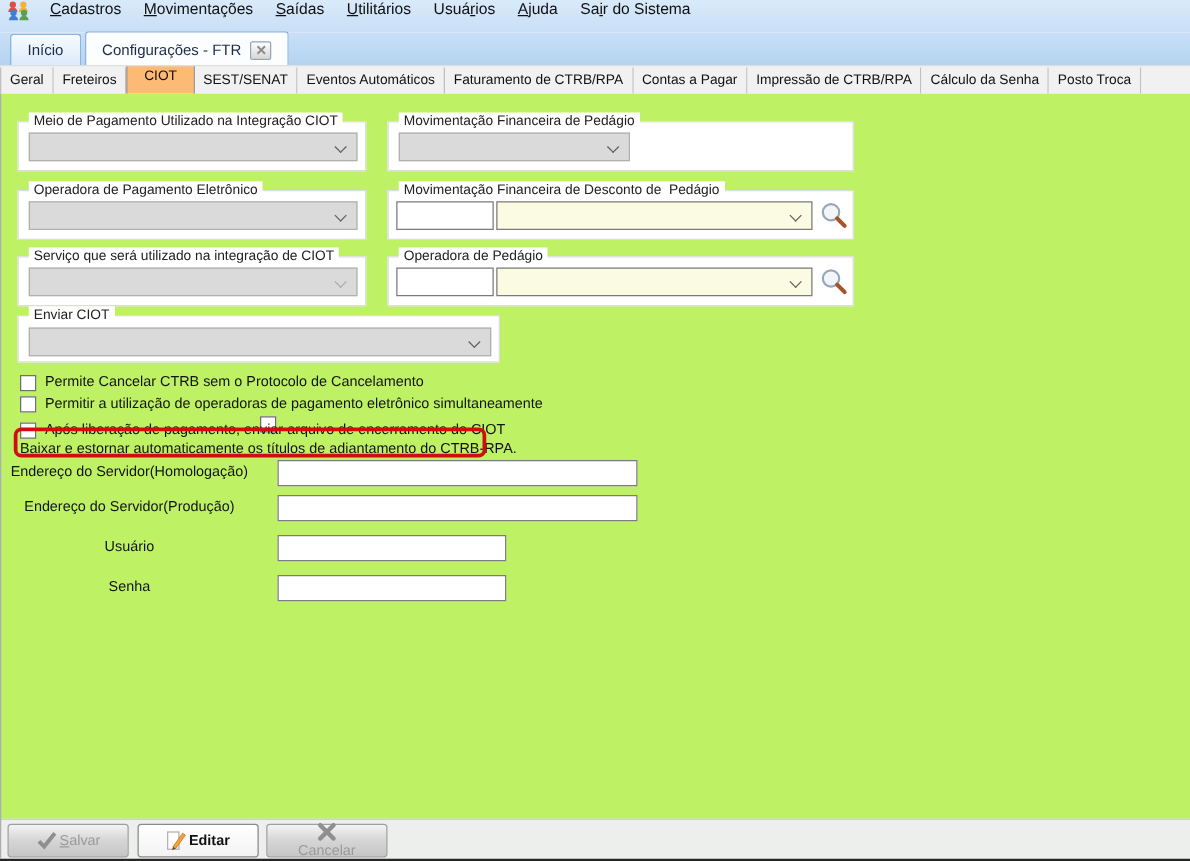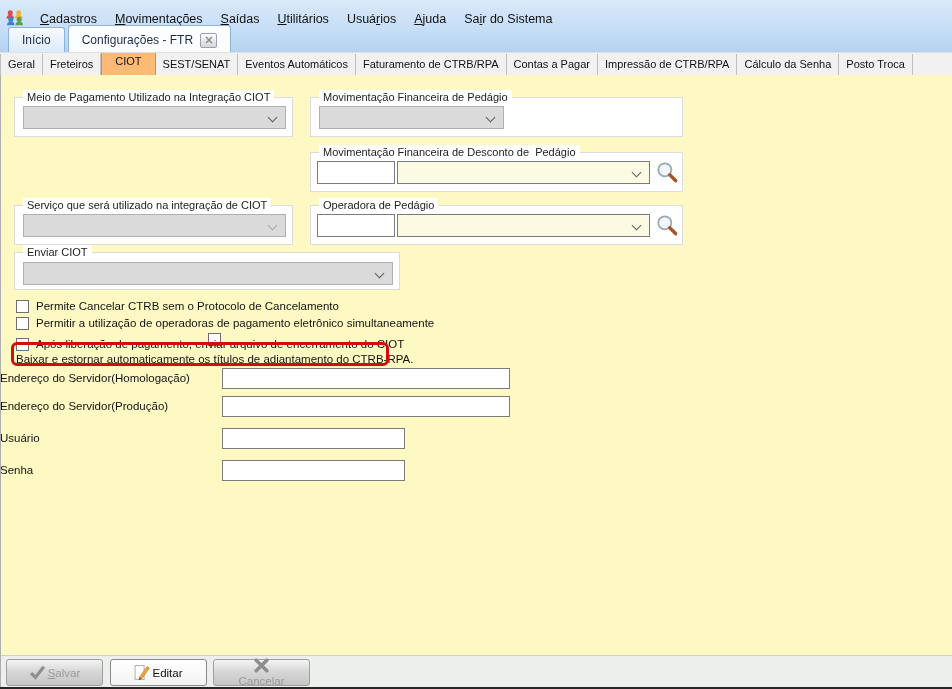--- a/index.html
+++ b/index.html
@@ -1,21 +1,21 @@
 <!DOCTYPE html>
 <html><head>
 <meta charset="utf-8">
 <style>
   html,body{margin:0;padding:0;background:#fff;}
   .screen{position:relative;width:952px;height:689px;overflow:hidden;background:#fff;
           font-family:"Liberation Sans",sans-serif;color:#111;}
 
   
   .menubar{position:absolute;left:0;top:0;width:952px;height:26px;
-           background:linear-gradient(#d9eafa,#c8dff6);display:flex;align-items:flex-end;}
+           background:linear-gradient(#d9eafa,#c8dff6);display:flex;align-items:flex-start;}
   .app-icon{width:20px;height:17px;margin:0 6px 0 5px;display:inline-flex;}
   .menu-item{font-size:12.5px;padding:0 9px;cursor:default;white-space:nowrap;}
   .ul{text-decoration:underline;}
 
   
   .tabstrip{position:absolute;left:0;top:26px;width:952px;height:26px;
             background:linear-gradient(#c9e0f7,#b4d3f0);display:flex;align-items:flex-end;padding-left:8px;box-sizing:border-box;}
   .wtab{display:flex;align-items:center;gap:7px;font-size:12px;color:#1c2c45;
         border:1px solid #8db2dc;border-bottom:none;border-radius:3px 3px 0 0;
         padding:4px 13px;margin-right:3px;background:linear-gradient(#f7fbfe,#ddeafb);height:16px;cursor:default;}
@@ -26,21 +26,21 @@
   
   .subtabs{position:absolute;left:0;top:52px;width:952px;height:23px;background:#f1f1f1;
            border-top:1px solid #dfdfdf;display:flex;align-items:flex-end;box-sizing:border-box;overflow:hidden;}
   .stab{font-size:11px;padding:4px 7px 4px 7px;background:#f1f1f1;border-right:1px solid #bfbfbf;
         height:13px;white-space:nowrap;cursor:default;text-align:right;}
   .stab:first-child{border-left:1px solid #bfbfbf;}
   .stab.active{background:#fdba74;border:1px solid #9c9c9c;border-bottom:none;height:18px;
                padding:5px 13px 2px 13px;position:relative;z-index:2;}
 
   
-  .content{position:absolute;left:0;top:75px;width:952px;height:592px;background:#fef9c3;}
+  .content{position:absolute;left:0;top:75px;width:952px;height:592px;background:#bef264;}
   .left-edge{position:absolute;left:0;top:75px;width:1px;height:612px;background:#aeaeae;}
 
   .gb{position:absolute;border:1px solid #dcdcdc;box-sizing:border-box;background:#fff;}
   .gb-label{position:absolute;top:-8px;left:8px;background:#fff;padding:0 4px;font-size:11px;
             color:#222;white-space:pre;line-height:14px;}
   .combo{position:absolute;top:8px;height:23px;box-sizing:border-box;cursor:default;}
   .combo-disabled{background:#dadada;border:1px solid #b0b0b0;}
   .combo-yellow{background:#fbfae3;border:1px solid #7b7b7b;}
   .chev{position:absolute;right:9px;top:7px;width:6px;height:6px;
         border-right:1.4px solid #5f5f5f;border-bottom:1.4px solid #5f5f5f;transform:rotate(45deg);}
@@ -49,32 +49,32 @@
               border:1px solid #7b7b7b;background:#fff;font:11.5px "Liberation Sans",sans-serif;padding:0 3px;outline:none;}
   .search-btn{position:absolute;top:7px;display:inline-flex;cursor:pointer;}
 
   .cb-row{position:absolute;left:16px;height:14px;display:flex;align-items:center;gap:7px;}
   .cb-box{width:13px;height:13px;border:1px solid #6f6f6f;background:#fff;box-sizing:border-box;flex:none;cursor:default;}
   .cb-label{font-size:11.5px;color:#131313;white-space:nowrap;}
   .hl{position:absolute;left:11px;top:267px;width:378px;height:24px;border:3px solid #cf0e0e;
       border-radius:6px;box-sizing:border-box;pointer-events:none;}
 
   .sf{position:absolute;left:0;height:21px;}
-  .sf-label{display:inline-block;width:207px;text-align:left;font-size:11.5px;line-height:21px;color:#131313;white-space:nowrap;}
+  .sf-label{display:inline-block;width:207px;text-align:center;font-size:11.5px;line-height:21px;color:#131313;white-space:nowrap;}
   .sf-input{position:absolute;left:222px;top:0;height:21px;box-sizing:border-box;border:1px solid #7b7b7b;
             background:#fff;font:11.5px "Liberation Sans",sans-serif;padding:0 3px;outline:none;}
   .sf-input.wide{width:288px;} .sf-input.narrow{width:183px;}
 
   
   .footer{position:absolute;left:0;top:655px;width:952px;height:32px;background:#edefed;
           border-top:1px solid #cdd1cd;box-sizing:border-box;}
   .fbtn{position:absolute;top:3px;width:97px;height:27px;border-radius:3px;display:flex;align-items:center;
         justify-content:center;gap:2px;font-family:"Liberation Sans",sans-serif;font-size:11.5px;padding:0;cursor:default;}
   .fbtn.disabledb{background:linear-gradient(#f4f4f4,#d6d6d6 48%,#c6c6c6);border:1px solid #9f9f9f;color:#9a9a9a;}
-  .fbtn.enabled{background:linear-gradient(#ffffff,#f3f3f3);border:1px solid #8a8a8a;color:#111;font-weight:normal;}
+  .fbtn.enabled{background:linear-gradient(#ffffff,#f3f3f3);border:1px solid #8a8a8a;color:#111;font-weight:bold;}
   .fbtn-icon{display:inline-flex;}
   .bottom-strip{position:absolute;left:0;top:687px;width:952px;height:2px;background:#262626;}
 </style>
 </head>
 <body>
 
 <div class="screen">
 
   <div class="menubar">
     <span class="app-icon">
@@ -137,20 +137,26 @@
         </div>
     </div>
 
     <div class="gb" style="left:310px;top:22px;width:373px;height:40px">
       <span class="gb-label">Movimentação Financeira de Pedágio</span>
       <div class="combo combo-disabled" style="left:8px;width:185px">
           <span class="chev"></span>
         </div>
     </div>
 
+    <div class="gb" style="left:14px;top:77px;width:279px;height:40px">
+      <span class="gb-label">Operadora de Pagamento Eletrônico</span>
+      <div class="combo combo-disabled" style="left:8px;width:263px">
+          <span class="chev"></span>
+        </div>
+    </div>
 
     <div class="gb" style="left:310px;top:77px;width:373px;height:40px">
       <span class="gb-label">Movimentação Financeira de Desconto de  Pedágio</span>
       <input class="mini-input" value="" style="">
       <div class="combo combo-yellow" style="left:86px;width:253px">
           <span class="chev"></span>
         </div>
       <span class="search-btn" style="left:344px">
         <svg width="24" height="24" viewBox="0 0 22 22">
             <circle cx="9" cy="9" r="6" fill="#f2f6f8" stroke="#98a8b8" stroke-width="1.6"></circle>

